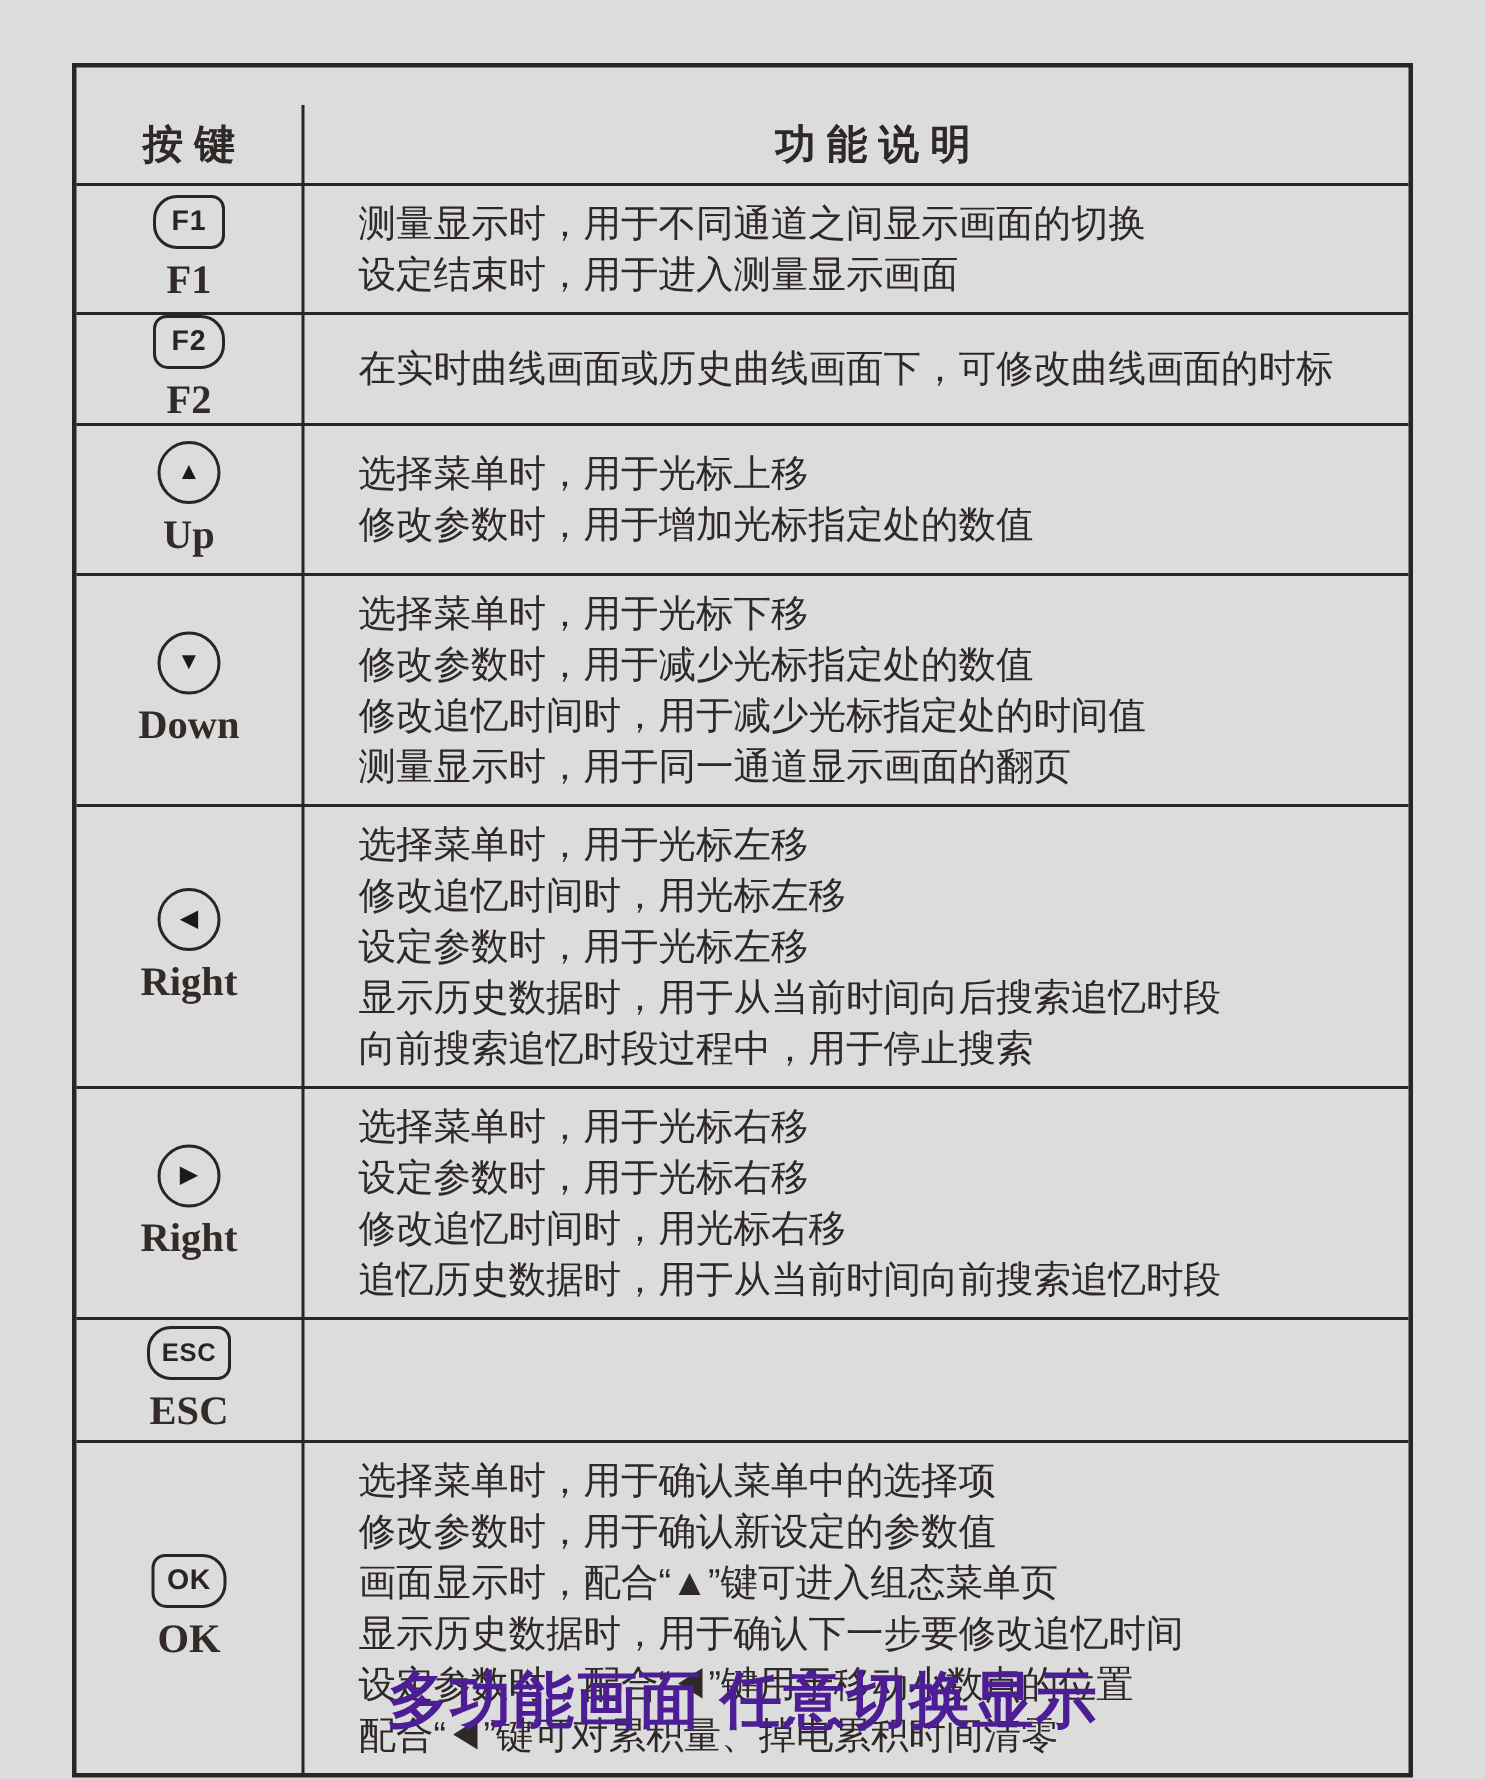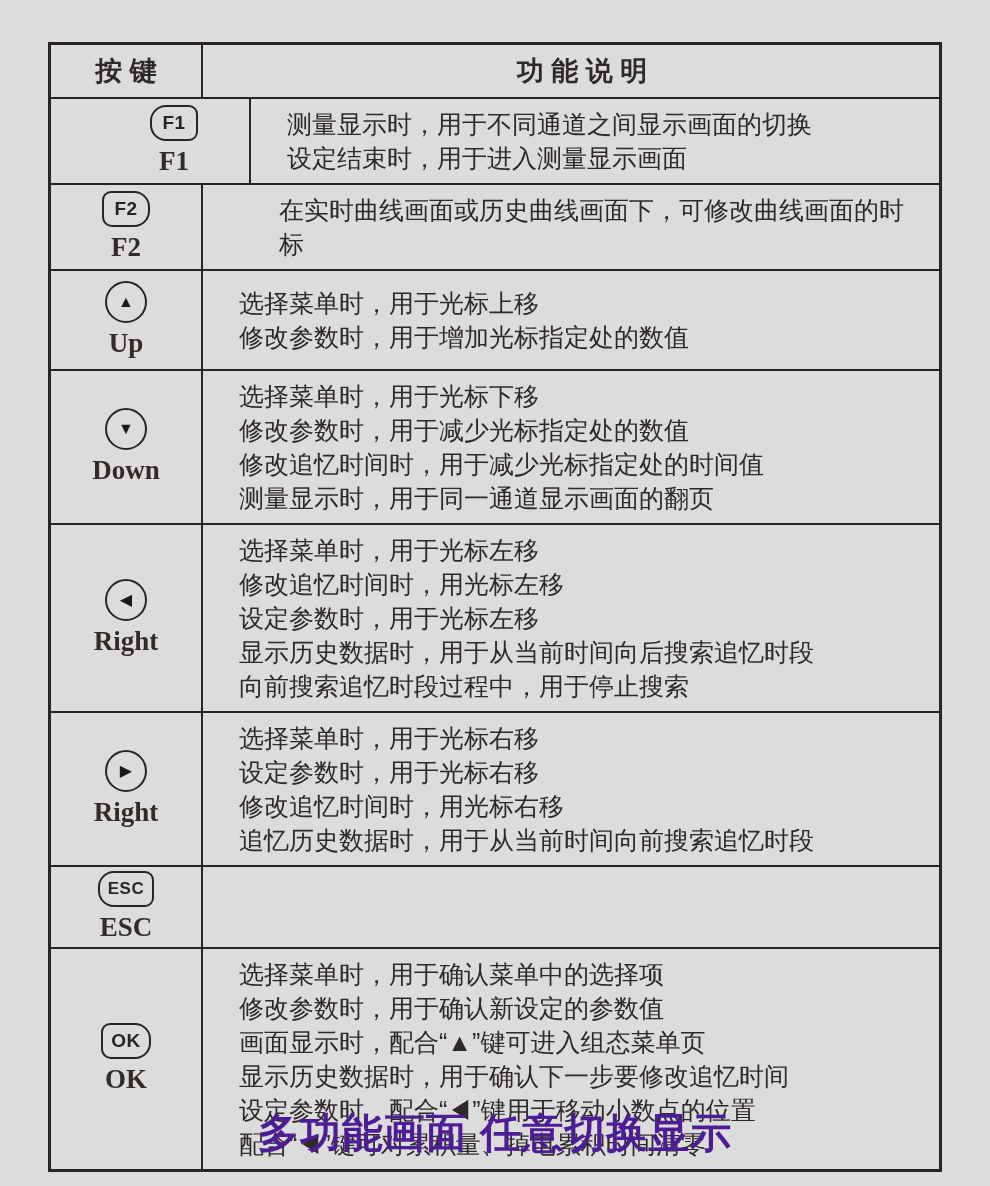--- a/index.html
+++ b/index.html
@@ -8,37 +8,37 @@
   .page {
     position:relative; width:990px; height:1186px;
     background:#dcdcdd; overflow:hidden;
     color:#2e2927;
   }
   .func-table {
     position:absolute; left:48px; top:42px; width:894px;
     border:3px solid #2a2424;
   }
   .trow { display:flex; border-top:2px solid #2a2424; }
-  .trow:first-child { border-top:none; }
+  .trow:first-child { border-top:none;margin-top:25px; }
   .kcell {
     width:152px; flex:0 0 152px; border-right:2px solid #2a2424;
     display:flex; flex-direction:column; align-items:center; justify-content:center;
   }
   .dcell {
     flex:1; display:flex; flex-direction:column; justify-content:center;
     padding:8px 14px 8px 36px;
   }
   .dline { font-size:25px; line-height:34px; color:#2e2927; font-weight:500; }
   .th-key, .th-desc {
     font-size:27px; font-weight:600; color:#2e2927;
     display:flex; align-items:center; justify-content:center;
   }
   .h-header { min-height:40px; }
-  .h-f1 { min-height:72px;padding-left:48px; }
-  .h-f2 { min-height:71px;gap:40px; }
+  .h-f1 { min-height:72px; }
+  .h-f2 { min-height:71px; }
   .h-up { min-height:100px; }
   .h-down { min-height:138px; }
   .h-left { min-height:172px; }
   .h-right { min-height:143px; }
   .h-esc { min-height:82px; }
   .h-ok { min-height:190px; }
   .keycap {
     height:36px; min-width:48px; padding:0 8px;
     border:2px solid #2a2424; color:#2a2424;
     display:flex; align-items:center; justify-content:center;

